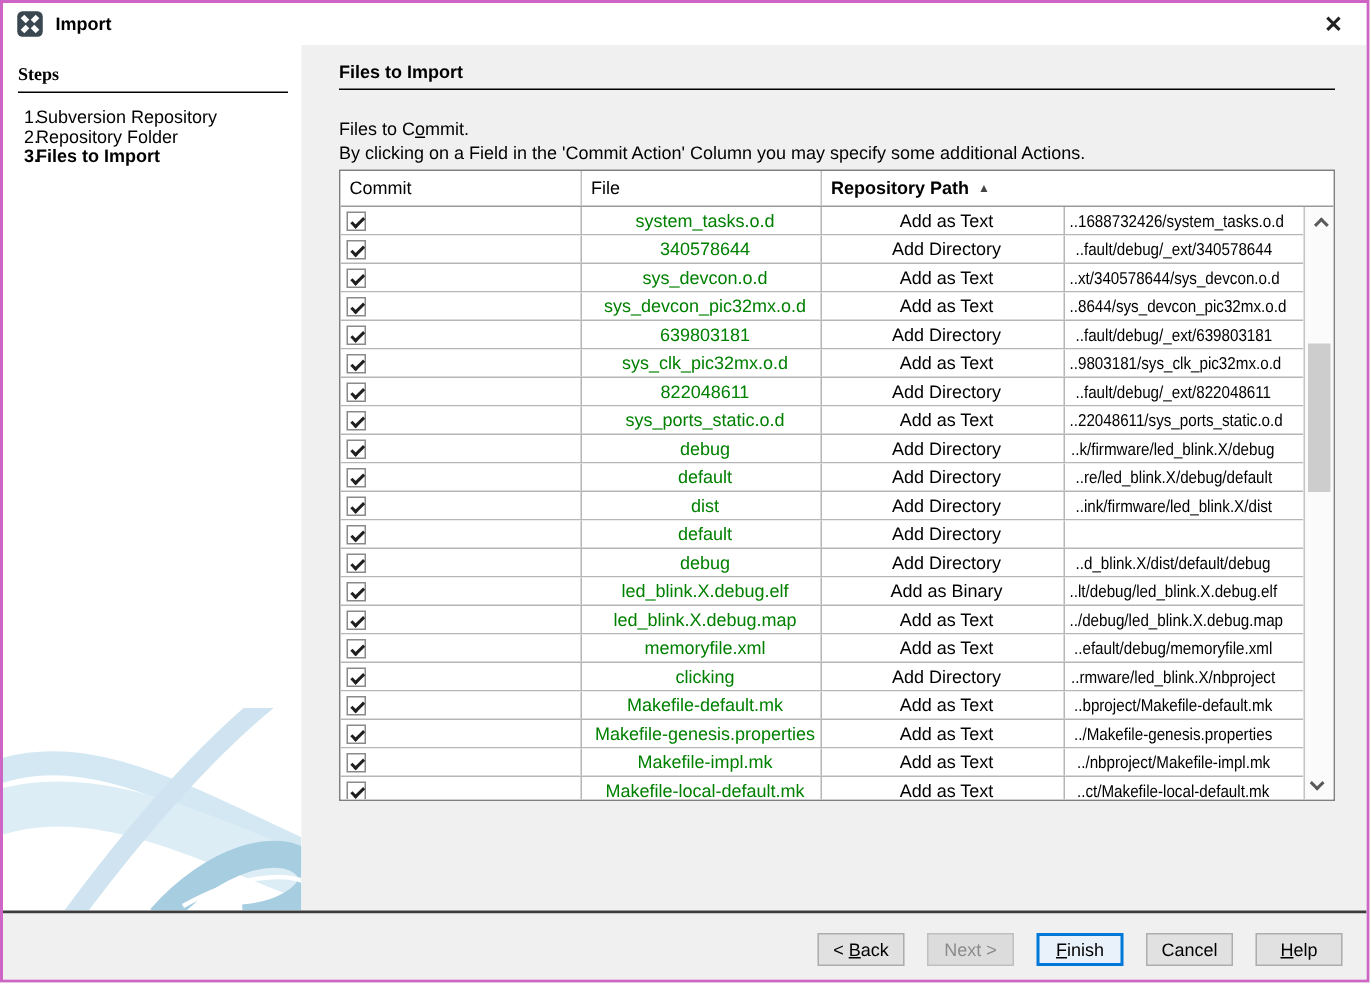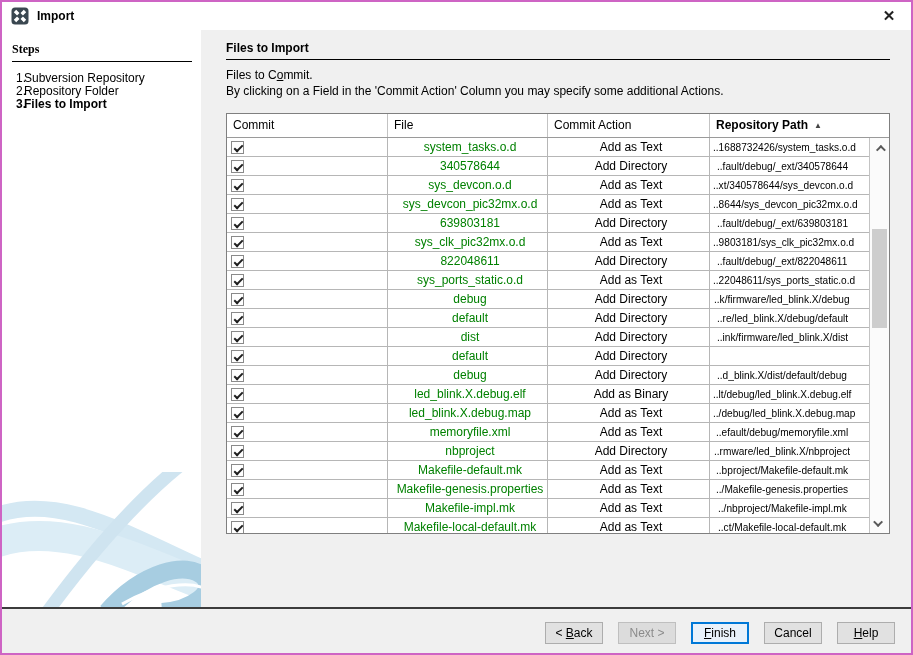--- a/index.html
+++ b/index.html
@@ -21,21 +21,21 @@
   .steps-rule{border:none;border-top:1px solid #000;margin:4px 9px 0 10px;}
   .steps-list{margin-top:10px;}
   .step{display:flex;line-height:13px;margin-top:0;}
   .step-num{width:22px;padding-left:14px;flex:none;}
   .step.current{font-weight:bold;}
   .watermark{position:absolute;left:0;bottom:0;width:199px;height:135px;}
   .main{position:absolute;left:199px;right:0;top:0;bottom:0;background:#f0f0f0;}
   .main-heading{font-weight:bold;margin:11px 21px 0 25px;}
   .main-rule{border:none;border-top:1px solid #000;margin:4px 21px 0 25px;}
   .instr{margin-left:25px;}
-  .instr1{margin-top:8px;}
+  .instr1{margin-top:19px;}
   .instr2{margin-top:2px;}
   
   .table-wrap{position:absolute;left:25px;top:83px;width:664px;height:421px;background:#fff;border:1px solid #7f7f7f;overflow:hidden;}
   .thead{display:flex;height:24px;border-bottom:1px solid #9a9a9a;background:#fff;}
   .th{padding-left:6px;line-height:23px;border-right:1px solid #c3c3c3;overflow:hidden;white-space:nowrap;}
   .th.sorted{font-weight:bold;}
   .sort-arrow{font-size:8px;color:#444;margin-left:6px;vertical-align:1px;}
   .col-commit{width:161px;}
   .col-file{width:160px;}
   .col-action{width:162px;}
@@ -120,21 +120,20 @@
     <div class="main">
       <div class="main-heading">Files to Import</div>
       <hr class="main-rule">
       <div class="instr instr1"><span>Files to C</span><u>o</u><span>mmit.</span></div>
       <div class="instr instr2">By clicking on a Field in the 'Commit Action' Column you may specify some additional Actions.</div>
 
       <div class="table-wrap">
         <div class="thead">
           <div class="th col-commit">Commit</div>
           <div class="th col-file">File</div>
-          <div class="th col-action">Commit Action</div>
           <div class="th col-path sorted"><span>Repository Path</span><span class="sort-arrow">▲</span></div>
         </div>
 
         <div class="tbody">
             <div class="row">
     <div class="cell col-commit">
       <span class="checkbox checked"></span>
     </div>
     <div class="cell col-file"><span class="file-text">system_tasks.o.d</span></div>
     <div class="cell col-action"><span>Add as Text</span></div>
@@ -256,21 +255,21 @@
       <span class="checkbox checked"></span>
     </div>
     <div class="cell col-file"><span class="file-text">memoryfile.xml</span></div>
     <div class="cell col-action"><span>Add as Text</span></div>
     <div class="cell col-path"><span class="path-text">..efault/debug/memoryfile.xml</span></div>
   </div>
             <div class="row">
     <div class="cell col-commit">
       <span class="checkbox checked"></span>
     </div>
-    <div class="cell col-file"><span class="file-text">nbproject</span></div>
+    <div class="cell col-file"><span class="file-text">clicking</span></div>
     <div class="cell col-action"><span>Add Directory</span></div>
     <div class="cell col-path"><span class="path-text">..rmware/led_blink.X/nbproject</span></div>
   </div>
             <div class="row">
     <div class="cell col-commit">
       <span class="checkbox checked"></span>
     </div>
     <div class="cell col-file"><span class="file-text">Makefile-default.mk</span></div>
     <div class="cell col-action"><span>Add as Text</span></div>
     <div class="cell col-path"><span class="path-text">..bproject/Makefile-default.mk</span></div>

